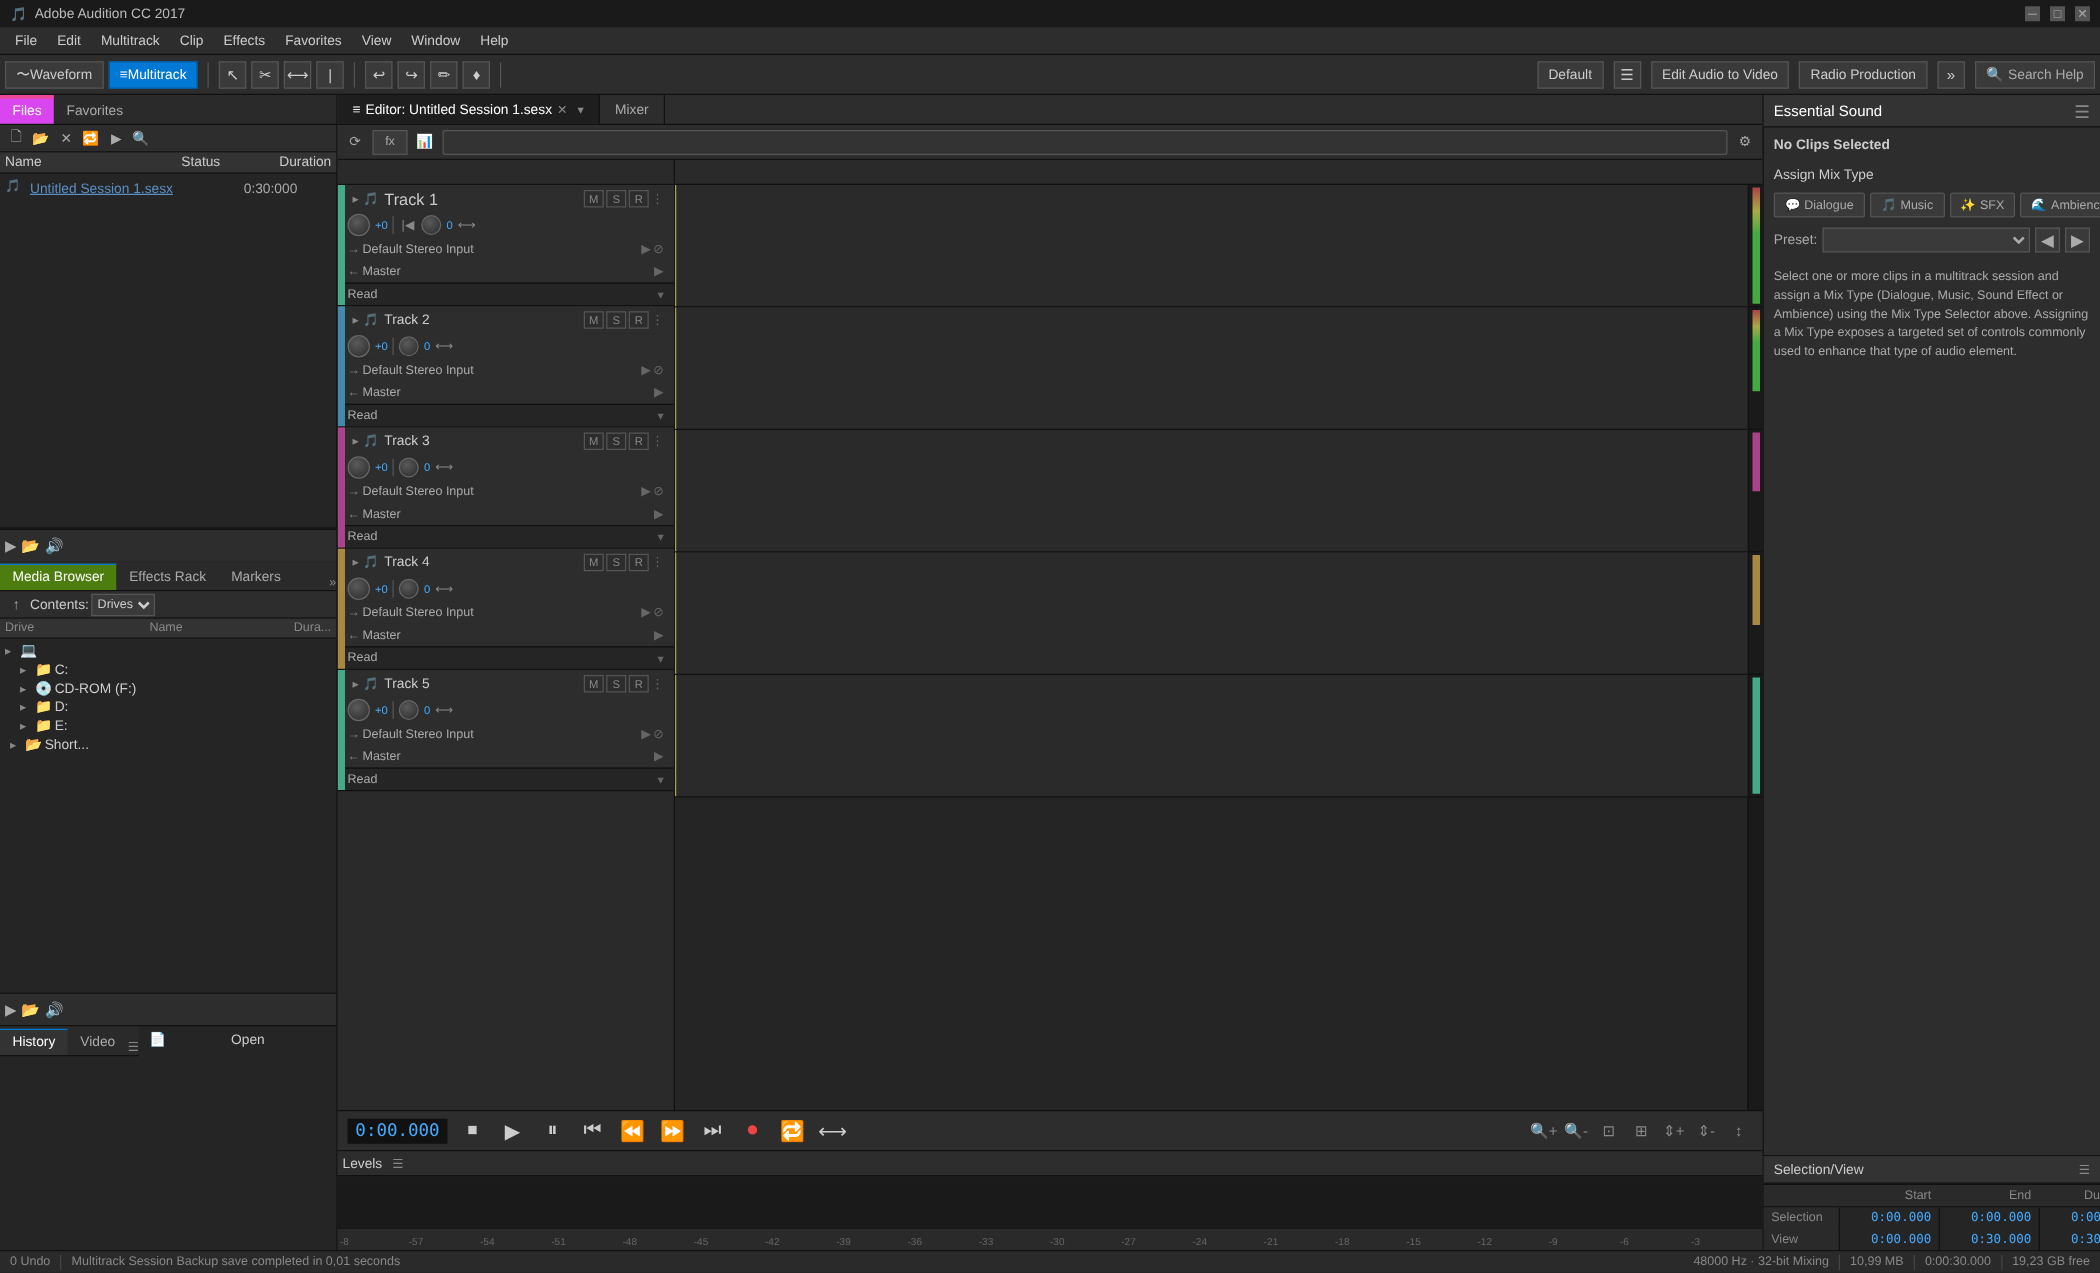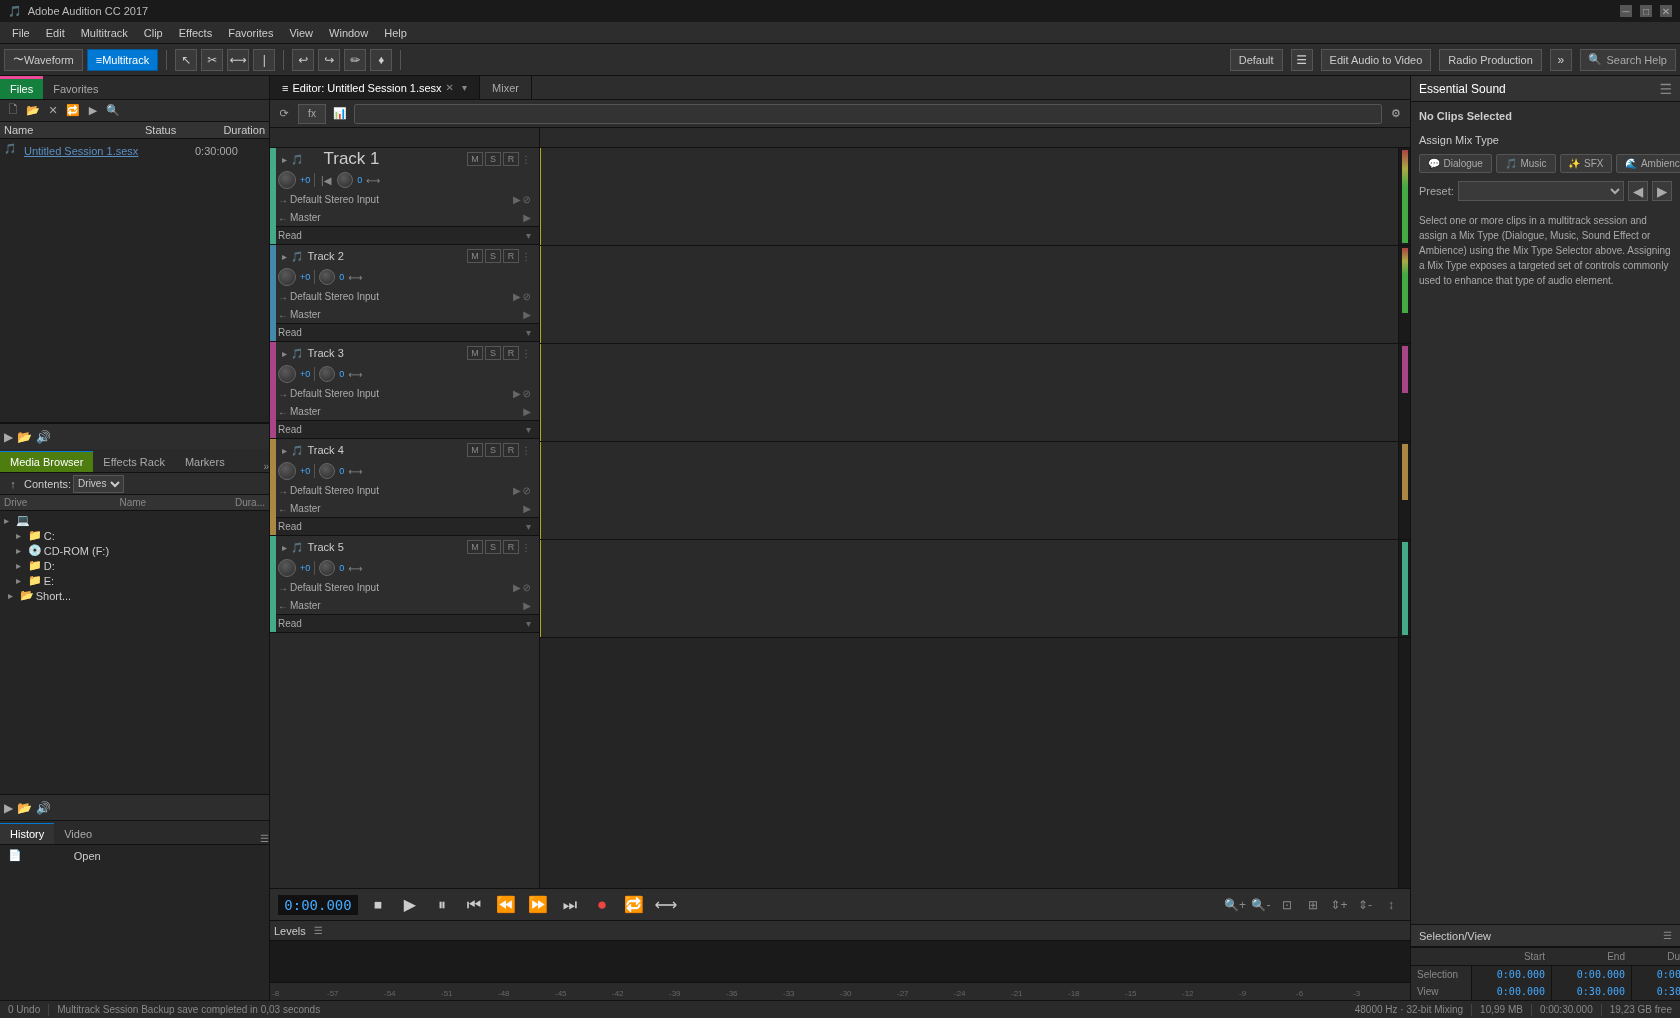--- a/index.html
+++ b/index.html
@@ -25,21 +25,21 @@
 
     
     #main-layout { display: flex; height: calc(1018px - 22px - 22px - 32px - 18px); }
 
     
     #left-panel { width: 270px; min-width: 270px; background: #252525; display: flex; flex-direction: column; border-right: 1px solid #111; }
     
     
     #files-tabs { display: flex; background: #2a2a2a; border-bottom: 1px solid #111; height: 24px; align-items: flex-end; }
     .files-tab { padding: 4px 10px; font-size: 11px; cursor: pointer; color: #aaa; border-top: 1px solid transparent; }
-    .files-tab.active { background: #15803d; color: #fff; border-top: 6px solid #ec4899; }
+    .files-tab.active { background: #d946ef; color: #fff; border-top: 6px solid #ec4899; }
     
     #files-toolbar { display: flex; align-items: center; padding: 2px 4px; background: #2d2d2d; border-bottom: 1px solid #111; gap: 2px; height: 22px; }
     .files-tool-btn { background: none; border: none; color: #aaa; cursor: pointer; width: 18px; height: 18px; display: flex; align-items: center; justify-content: center; font-size: 11px; }
     
     #files-list-header { display: flex; background: #333; padding: 2px 4px; border-bottom: 1px solid #111; }
     .col-name { flex: 1; color: #ccc; font-size: 11px; }
     .col-status { width: 50px; color: #ccc; font-size: 11px; }
     .col-duration { width: 70px; color: #ccc; font-size: 11px; text-align: right; }
     
     #files-list { flex: 1; overflow-y: auto; padding: 2px 0; }
@@ -60,21 +60,21 @@
     #browser-header { display: flex; background: #333; padding: 2px 4px; border-bottom: 1px solid #111; align-items: center; gap: 4px; }
     #browser-tree { flex: 1; overflow-y: auto; padding: 2px 0; }
     .tree-item { display: flex; align-items: center; padding: 1px 4px; cursor: pointer; }
     .tree-item .tree-icon { margin-right: 2px; color: #e8a020; font-size: 11px; }
     .tree-item .tree-label { color: #ccc; font-size: 11px; }
     .tree-expand { width: 12px; color: #888; font-size: 10px; cursor: pointer; }
     
     #browser-transport { display: flex; align-items: center; padding: 2px 4px; background: #2d2d2d; border-top: 1px solid #111; height: 26px; gap: 4px; }
 
     
-    #history-panel { background: #252525; border-top: 1px solid #111; height: 180px; display: flex; flex-direction: column; }
+    #history-panel { background: #252525; border-top: 1px solid #111; height: 180px; display: flex; }
     #history-tabs { display: flex; background: #2a2a2a; border-bottom: 1px solid #111; height: 24px; align-items: flex-end; }
     .history-tab { padding: 4px 10px; font-size: 11px; cursor: pointer; color: #aaa; }
     .history-tab.active { background: #333; color: #fff; border-top: 1px solid #0078d4; }
     #history-list { flex: 1; overflow-y: auto; padding: 2px 4px; }
     .history-item { display: flex; align-items: center; padding: 2px 4px; cursor: pointer; gap: 4px; }
     .history-item .h-icon { color: #888; font-size: 11px; }
     .history-item .h-label { color: #ccc; font-size: 11px; padding-left: 48px; }
 
     
     #center-panel { flex: 1; display: flex; flex-direction: column; background: #1e1e1e; }
@@ -380,21 +380,21 @@
 
       <div style="flex:1; display:flex; overflow-y:auto; overflow-x:hidden; position:relative;">
 
         <div style="width:270px; min-width:270px; background:#2a2a2a; border-right:1px solid #111; flex-shrink:0;">
 
           <div style="border-bottom:1px solid #111; display:flex; flex-direction:column; position:relative;">
             <div style="display:flex; align-items:center; padding:2px 4px; height:22px; gap:2px; background:#2d2d2d;">
               <div style="width:6px; height:100%; background:#4a8; position:absolute; left:0; top:0; bottom:0;"></div>
               <span style="margin-left:8px; font-size:10px; color:#888;">▸</span>
               <span style="font-size:10px; color:#888; margin-left:2px;">🎵</span>
-              <span style="font-size:17px; color:#ccc; flex:1; margin-left:18px;">Track 1</span>
+              <span style="font-size:13px; color:#ccc; flex:1; margin-left:2px;">Track 1</span>
               <button class="track-btn m">M</button>
               <button class="track-btn s">S</button>
               <button class="track-btn r">R</button>
               <span style="width:14px; color:#666; font-size:10px; cursor:pointer;">⋮</span>
             </div>
             <div style="display:flex; align-items:center; padding:1px 8px; height:20px; gap:4px; background:#2d2d2d;">
               <div class="volume-knob"></div>
               <span style="font-size:9px; color:#4af;">+0</span>
               <div style="width:1px; height:14px; background:#555;"></div>
               <div style="width:14px; height:14px; color:#888; font-size:10px; cursor:pointer; display:flex;align-items:center;justify-content:center;">|◀</div>
@@ -737,21 +737,21 @@
         <div class="sel-val">0:30.000</div>
       </div>
     </div>
   </div>
 
 </div>
 
 <div id="statusbar">
   <span class="status-item">0 Undo</span>
   <div class="status-sep"></div>
-  <span class="status-item">Multitrack Session Backup save completed in 0,03 seconds</span>
+  <span class="status-item">Multitrack Session Backup save completed in 0,01 seconds</span>
   <div style="margin-left:auto; display:flex; align-items:center; gap:8px;text-align:right;">
     <span class="status-item">48000 Hz · 32-bit Mixing</span>
     <div class="status-sep"></div>
     <span class="status-item">10,99 MB</span>
     <div class="status-sep"></div>
     <span class="status-item">0:00:30.000</span>
     <div class="status-sep"></div>
     <span class="status-item">19,23 GB free</span>
   </div>
 </div>

